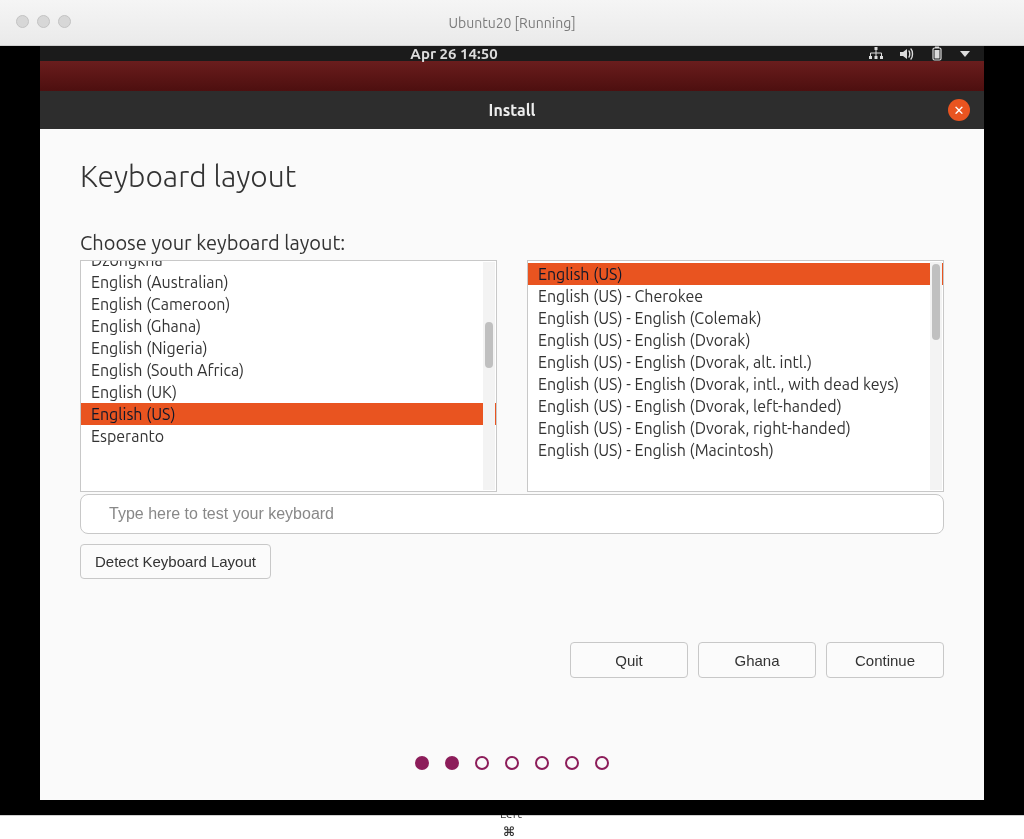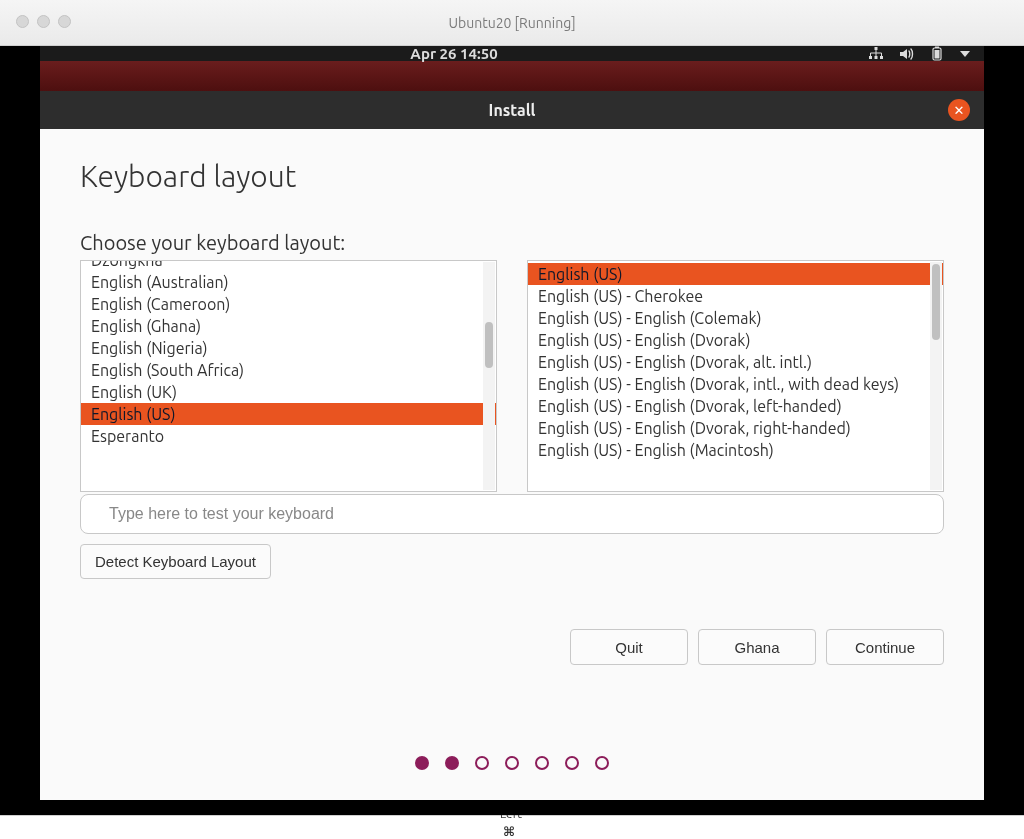--- a/index.html
+++ b/index.html
@@ -38,21 +38,21 @@
   .scrollbar { position:absolute; right:1px; top:1px; bottom:1px; width:12px; background:#f3f3f3;}
   .scrollbar .thumb { position:absolute; left:2px; right:2px; background:#c0c0c0; border-radius:4px;}
   #left-thumb { top:60px; height:46px;}
   #right-thumb { top:2px; height:76px;}
 
   .testinput { margin-top:2px; width:100%; height:40px; border:1px solid #c8c8c8; border-radius:8px; padding:0 28px; font-size:16px; color:#333; background:#fff;}
   .testinput::placeholder { color:#888; }
 
   .detect-btn { margin-top:10px; padding:8px 14px; font-size:15px; border:1px solid #c8c8c8; background:#fbfbfb; border-radius:4px; color:#333; cursor:pointer;text-align:center;}
 
-  .nav-buttons { position:absolute; right:40px; bottom:135px; display:flex; gap:10px;}
+  .nav-buttons { position:absolute; right:40px; bottom:122px; display:flex; gap:10px;}
   .nav-buttons button { width:118px; height:36px; border:1px solid #c8c8c8; background:#fbfbfb; border-radius:4px; font-size:15px; color:#333; cursor:pointer;}
 
   .progress-dots { position:absolute; left:0; right:0; bottom:30px; display:flex; justify-content:center; gap:16px;}
   .dot { width:14px; height:14px; border-radius:50%; border:2px solid #8c1d5a; }
   .dot.filled { background:#8c1d5a; }
 
   
   .hoststatus { height:24px; background:#fff; border-top:1px solid #d0d0d0; display:flex; align-items:center; justify-content:flex-end; padding-right:6px; gap:4px;flex-direction:column;}
   .hoststatus .si { width:18px; height:18px; display:flex; align-items:center; justify-content:center;}
   .hoststatus .si svg { width:16px; height:16px; display:block;}

